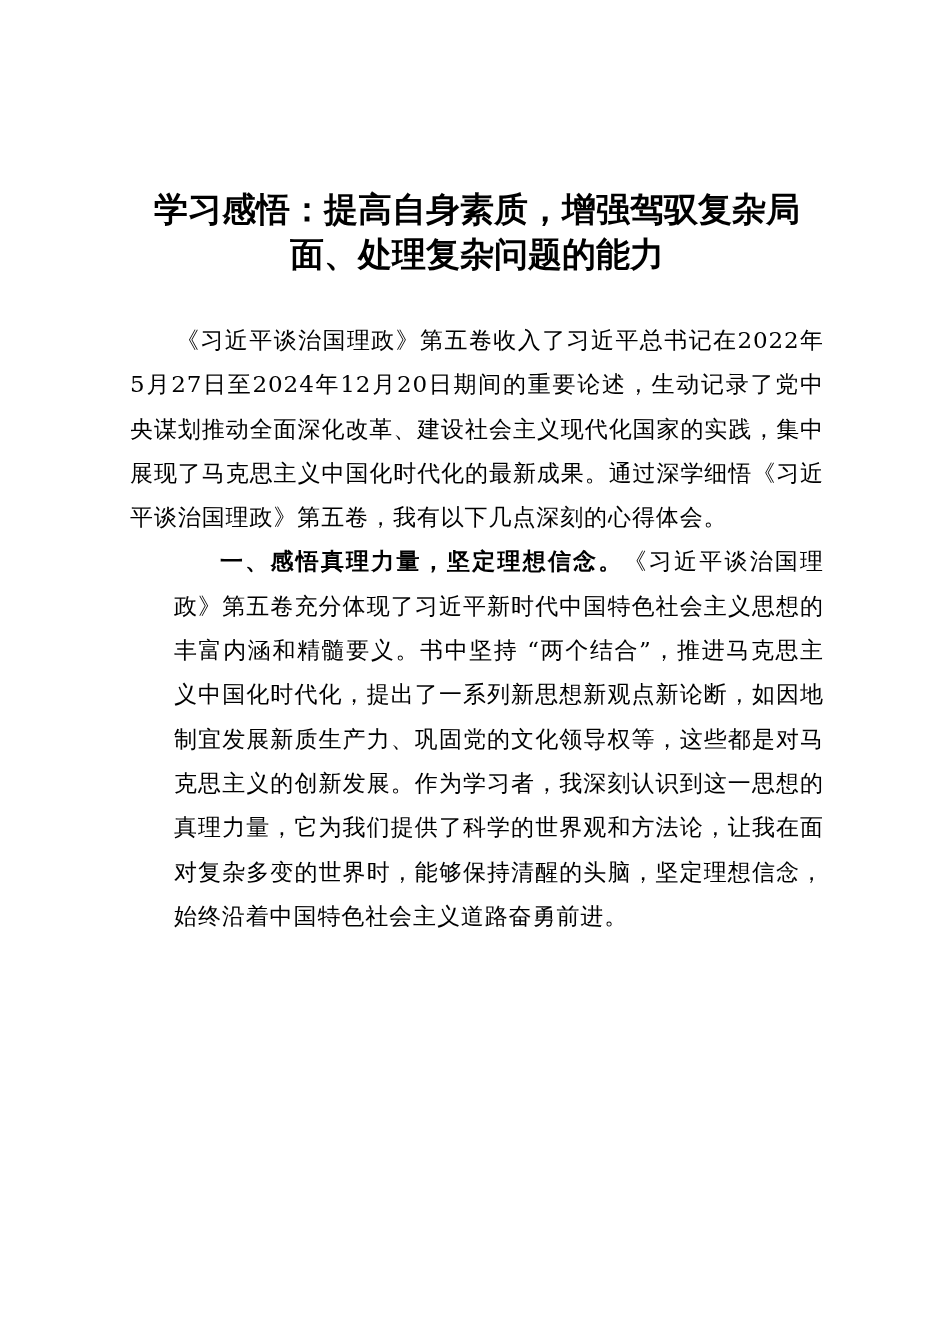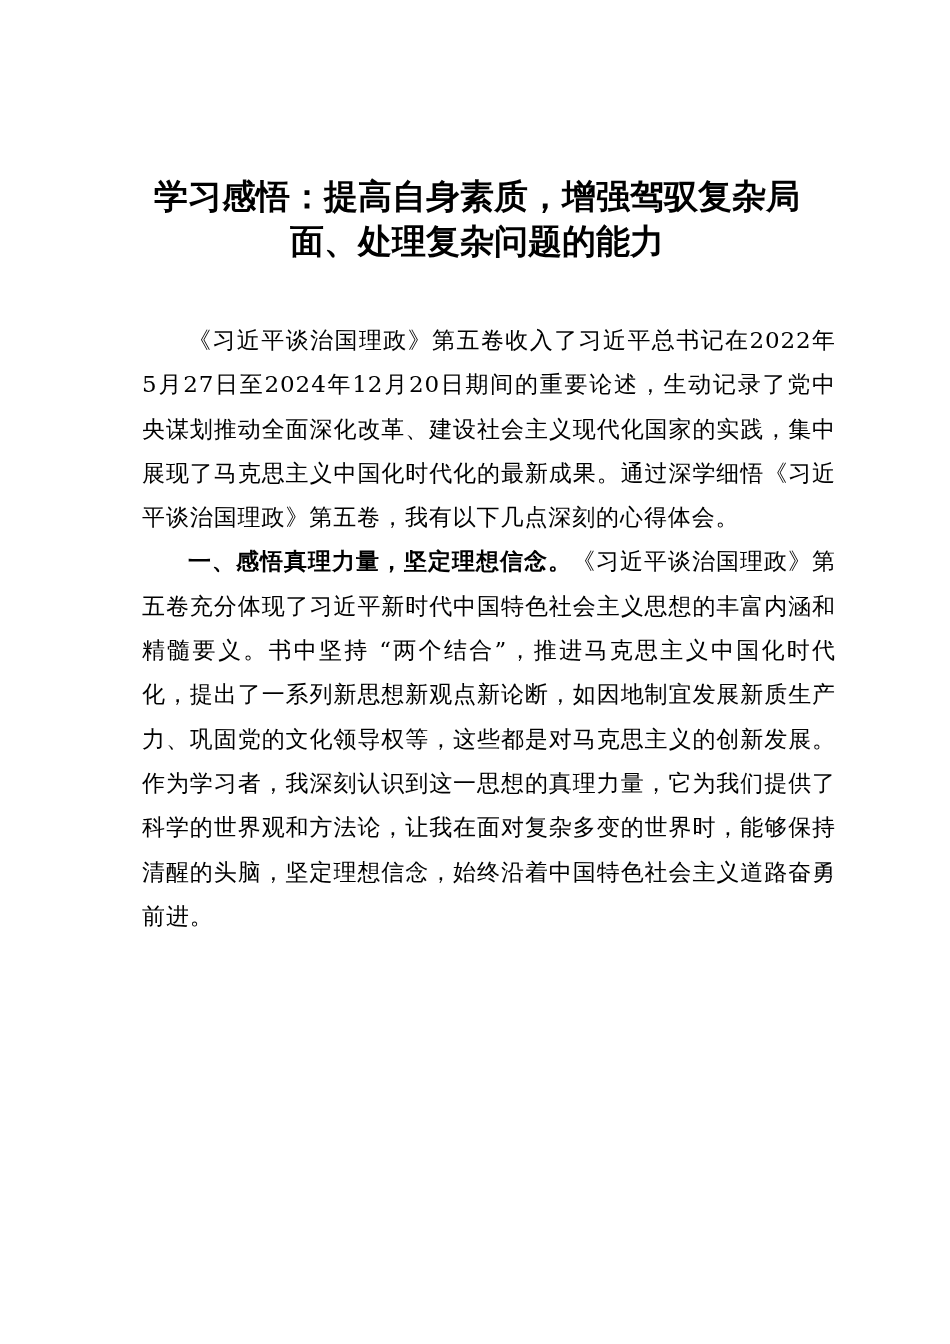--- a/index.html
+++ b/index.html
@@ -2,39 +2,39 @@
 <html><head>
   <meta charset="utf-8">
   <style>
     html, body { margin: 0; padding: 0; background: #ffffff; }
     body { width: 950px; height: 1344px; position: relative; overflow: hidden; }
     .page {
       position: absolute; left: 130px; top: 0; width: 694px;
       color: #000;
     }
     .title {
-      position: absolute; top: 174px; left: 0; width: 694px;
+      position: absolute; top: 187px; left: 0; width: 694px;
       text-align: center;
       font-family: "DejaVu Serif", serif;
       font-weight: bold;
       font-size: 34px;
       line-height: 45px;
       letter-spacing: 0px;
       margin: 0;
     }
     .body {
-      position: absolute; top: 318px; left: 12px; width: 694px;
+      position: absolute; top: 318px; left: 0; width: 694px;
       font-family: "DejaVu Serif", serif;
       font-size: 23px;
       line-height: 44.3px;
       text-align: justify;
       letter-spacing: 0.9px;
     }
     .para { margin: 0; text-indent: 2em; }
-    .para + .para { margin-top: 0; }
+    .para + .para { margin-top: 0; margin-left: 44px; }
     .para.spaced { margin-top: 0; }
     .lead { font-weight: bold; }
   </style>
 </head>
 <body>
 
 <div class="page">
   <h1 class="title">学习感悟：提高自身素质，增强驾驭复杂局面、处理复杂问题的能力</h1>
 
   <div class="body">

